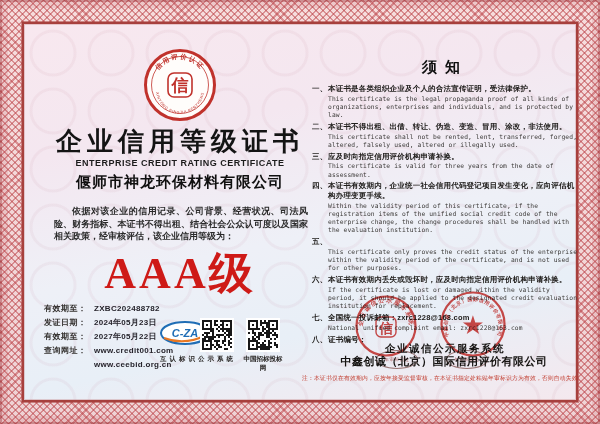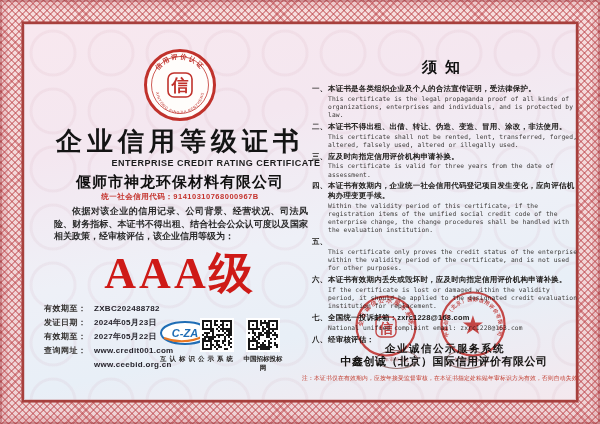--- a/index.html
+++ b/index.html
@@ -18,21 +18,21 @@
     background:linear-gradient(168deg,#f8e8ef 0%,#f4e7f0 28%,#eef0f7 55%,#e8eff7 75%,#f4e8ee 100%);}
   .inner::before{content:"";position:absolute;inset:0;pointer-events:none;
     background-image:radial-gradient(circle at 50% 50%, rgba(190,130,150,0) 20px, rgba(190,130,150,.09) 21px, rgba(190,130,150,.09) 23px, rgba(190,130,150,0) 24px);
     background-size:58px 58px;}
   .abs{position:absolute;}
   
   .logo{left:119px;top:24px;width:74px;height:74px;}
   .title{left:0;top:100px;width:312px;text-align:center;color:#141414;
     font-family:"Liberation Serif",serif;font-weight:bold;font-size:26px;letter-spacing:5px;}
   .subtitle{left:0;top:134px;width:312px;text-align:center;color:#1c1c1c;
-    font-weight:bold;font-size:9px;letter-spacing:.5px;margin-left:36px;}
+    font-weight:bold;font-size:9px;letter-spacing:.5px;}
   .company{left:0;top:149px;width:312px;text-align:center;color:#101010;
     font-family:"Liberation Serif",serif;font-weight:bold;font-size:15px;letter-spacing:1px;}
   .code{left:0;top:168px;width:312px;text-align:center;color:#c4332d;
     font-size:7.5px;letter-spacing:.5px;font-weight:bold;}
   .desc{left:30px;top:181px;width:254px;color:#2a2a2a;text-align:justify;
     font-family:"Liberation Serif",serif;font-weight:600;font-size:9px;line-height:1.4;text-indent:2em;}
   .rating{left:0;top:220px;width:312px;text-align:center;color:#ce1a17;
     font-family:"Liberation Serif",serif;font-weight:bold;font-size:44px;letter-spacing:3px;}
   .details{left:20px;top:280px;font-size:8px;}
   .d-row{margin-bottom:5px;line-height:9px;white-space:nowrap;}
@@ -89,21 +89,20 @@
       <text font-size="3.8" fill="#c0322c" letter-spacing="0.6">
         <textPath href="#arcBot" startOffset="50%" text-anchor="middle">XINYONG PINGJIA RENZHENG</textPath>
       </text>
       <rect x="25" y="25" width="24" height="24" rx="6" fill="#fff" stroke="#c0322c" stroke-width="1.6"></rect>
       <text x="37" y="43" text-anchor="middle" font-size="17" font-weight="bold" fill="#c0322c" font-family="Liberation Serif, serif">信</text>
     </svg>
 
     <div class="abs title">企业信用等级证书</div>
     <div class="abs subtitle">ENTERPRISE CREDIT RATING CERTIFICATE</div>
     <div class="abs company">偃师市神龙环保材料有限公司</div>
-    <div class="abs code">统一社会信用代码：91410310768000967B</div>
     <div class="abs desc">依据对该企业的信用记录、公司背景、经营状况、司法风险、财务指标、本证书不得出租、结合社会公众认可度以及国家相关政策，经审核评估，该企业信用等级为：</div>
     <div class="abs rating">AAA级</div>
 
     <div class="abs details">
       <div class="d-row"><span class="lbl">有效期至：</span><span class="val">ZXBC202488782</span></div>
       <div class="d-row"><span class="lbl">发证日期：</span><span class="val">2024年05月23日</span></div>
       <div class="d-row"><span class="lbl">有效期至：</span><span class="val">2027年05月22日</span></div>
       <div class="d-row"><span class="lbl">查询网址：</span><span class="val">www.credit001.com</span></div>
       <div class="d-row"><span class="lbl"></span><span class="val">www.ceebid.org.cn</span></div>
     </div>
@@ -416,21 +415,21 @@
       <div>
         <div class="n-zh">
             <span class="n-num">七、</span>
             <span>全国统一投诉邮箱：zxrc1228@163.com</span>
           </div>
         <div class="n-en">National unified complaint email: zxrc1228@163.com</div>
       </div>
       <div>
         <div class="n-zh">
             <span class="n-num">八、</span>
-            <span>经审核评估：</span>
+            <span>证书编号：</span>
           </div>
 
       </div>
       <div class="oval-row">
         <div class="a-oval">年审标识处</div>
         <div class="a-oval">年审标识处</div>
       </div>
     </div>
 
     <svg class="abs seal seal1" viewBox="0 0 64 64">

